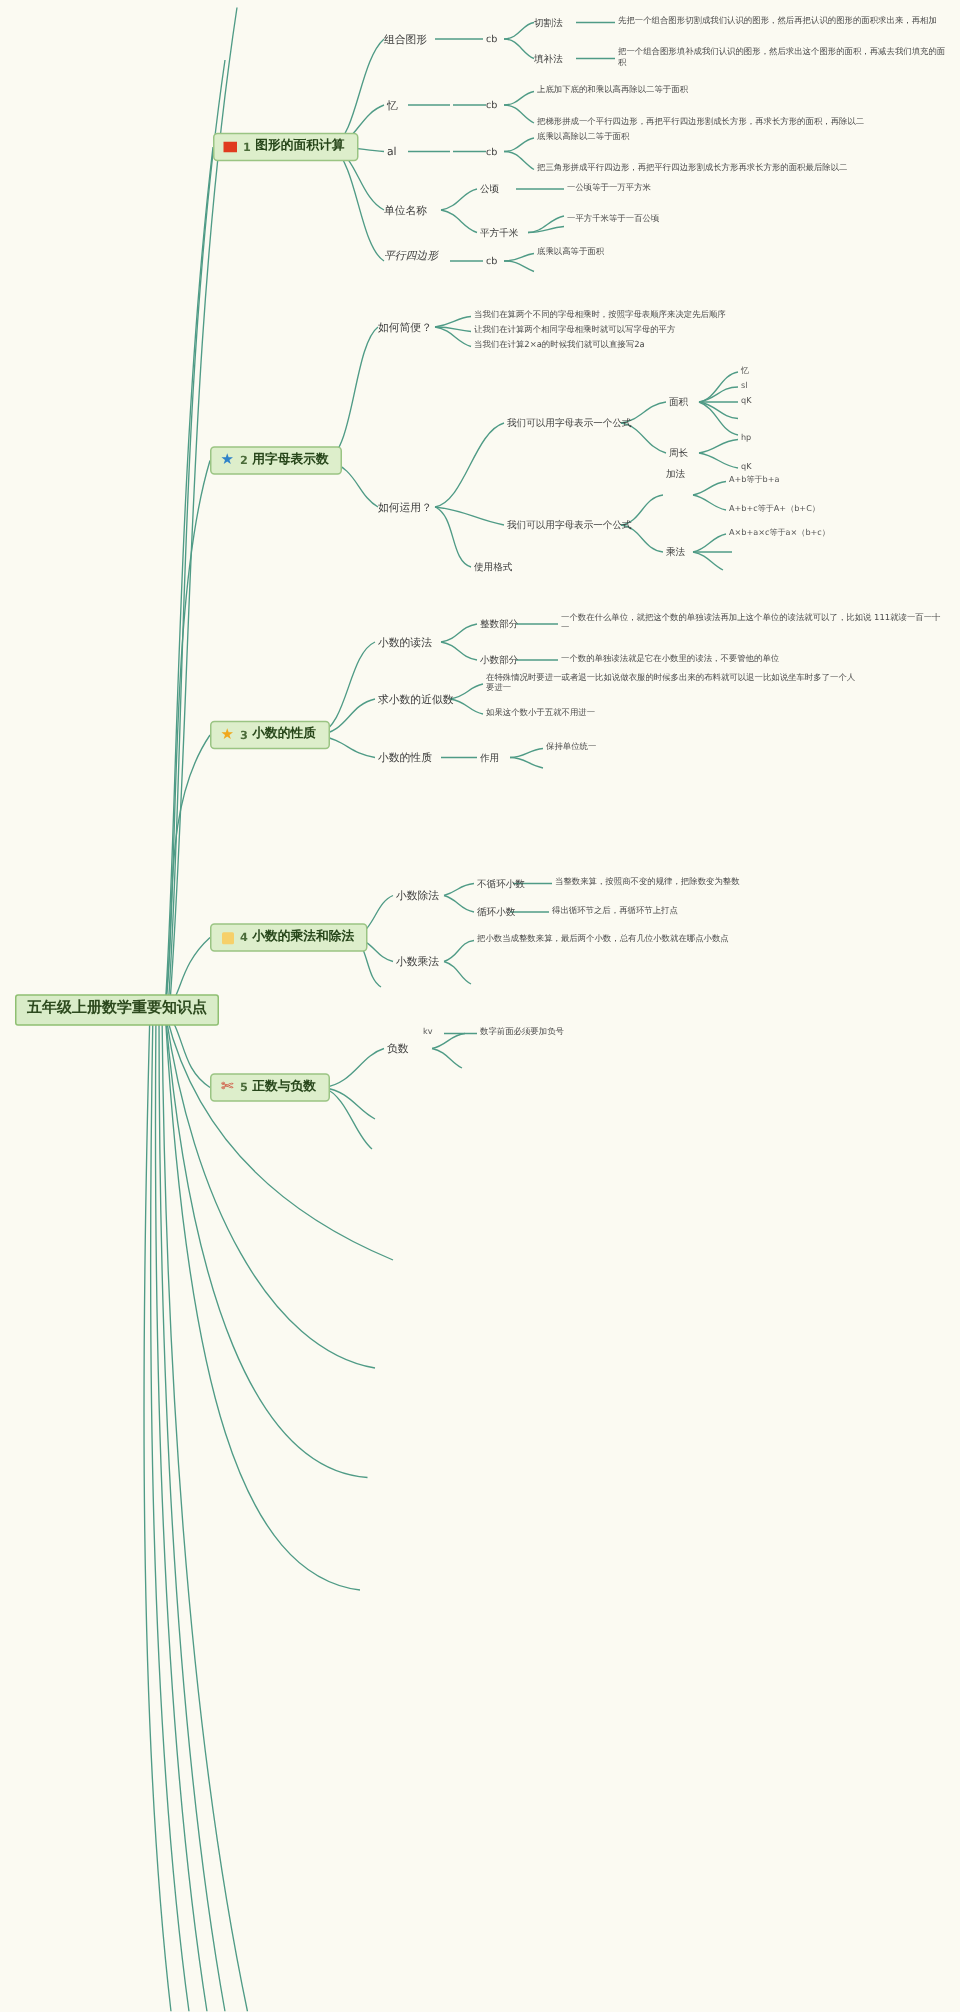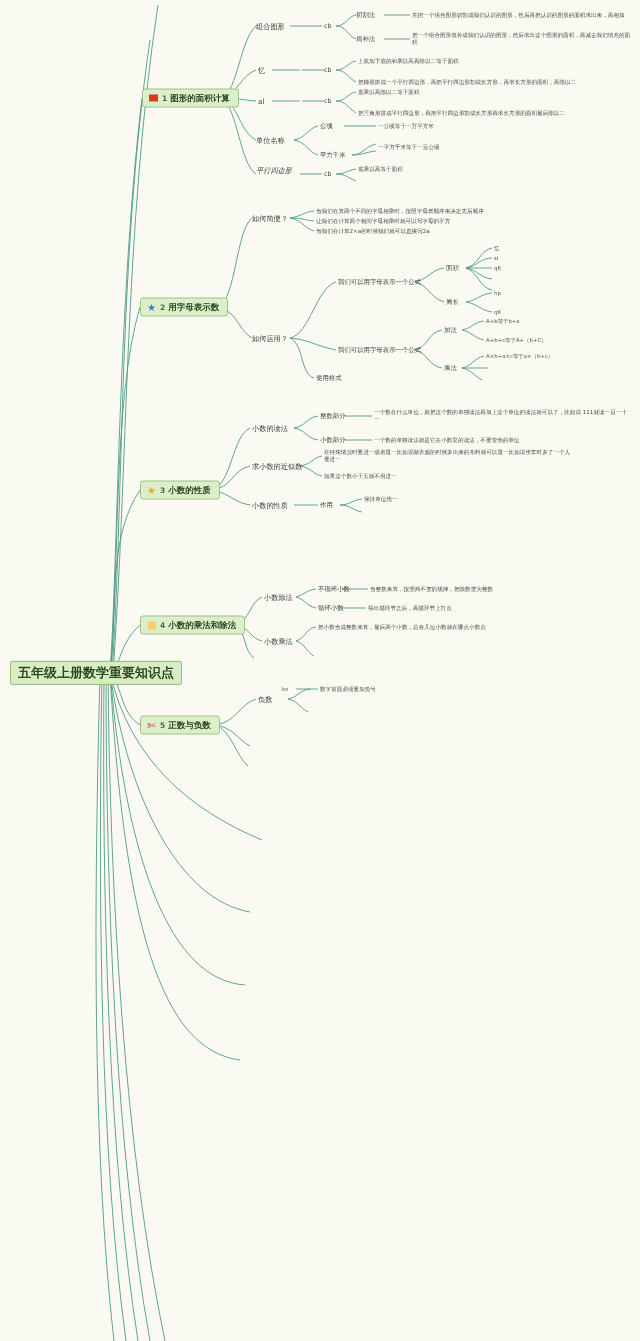--- a/index.html
+++ b/index.html
@@ -27,21 +27,21 @@
     position: absolute;
     white-space: nowrap;
     line-height: 1.25;
   }
   
   .root {
     background: #d9ecc8;
     border: 1px solid #8fbf72;
     border-radius: 2px;
     padding: 3px 7px;
-    font-size: 13px;
+    font-size: 10px;
     font-weight: bold;
     color: #2d4a1e;
     transform: translateY(-50%);
   }
   
   .topic {
     background: #ddeecb;
     border: 1px solid #9ac483;
     border-radius: 3px;
     padding: 3px 8px 3px 5px;
@@ -279,21 +279,21 @@
   <div class="node lvl3" style="left:338px; top:282px;"><span>我们可以用字母表示一个公式</span></div>
   <div class="node lvl3" style="left:446px; top:268px;"><span>面积</span></div>
   <div class="node tiny" style="left:494px; top:248px;"><span>忆</span></div>
   <div class="node tiny" style="left:494px; top:258px;"><span>sl</span></div>
   <div class="node tiny" style="left:494px; top:268px;"><span>qK</span></div>
   <div class="node lvl3" style="left:446px; top:302px;"><span>周长</span></div>
   <div class="node tiny" style="left:494px; top:293px;"><span>hp</span></div>
   <div class="node tiny" style="left:494px; top:312px;"><span>qK</span></div>
 
   <div class="node lvl3" style="left:338px; top:350px;"><span>我们可以用字母表示一个公式</span></div>
-  <div class="node lvl3" style="left:444px; top:330px;text-align:center;"><span>加法</span></div>
+  <div class="node lvl3" style="left:444px; top:316px;text-align:center;"><span>加法</span></div>
   <div class="node tiny" style="left:486px; top:321px;"><span>A+b等于b+a</span></div>
   <div class="node tiny" style="left:486px; top:340px;"><span>A+b+c等于A+（b+C）</span></div>
   <div class="node lvl3" style="left:444px; top:368px;"><span>乘法</span></div>
   <div class="node tiny" style="left:486px; top:356px;"><span>A×b+a×c等于a×（b+c）</span></div>
 
   <div class="node lvl3" style="left:316px; top:378px;"><span>使用格式</span></div>
 
   <div class="node topic" style="left:140px; top:490px;">
     <span class="ico ico-star ico-star-gold">★</span>
     <span class="idx">3</span>

